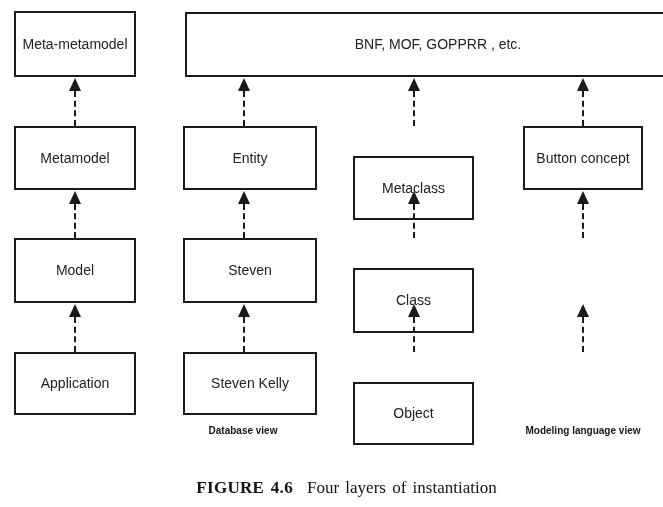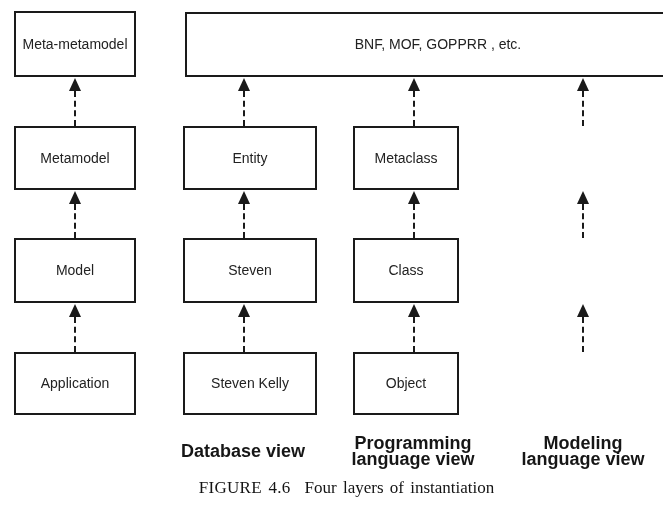--- a/index.html
+++ b/index.html
@@ -26,21 +26,21 @@
     justify-content: center;
     text-align: center;
     font-size: 14px;
     line-height: 17px;
     color: var(--text);
     padding: 4px 5px;
   }
   
   .c1 { left: 14px;  width: 122px; }
   .c2 { left: 183px; width: 134px; }
-  .c3 { left: 353px; width: 106px; }
+  .c3 { left: 353px; width: 121px; margin-top: 30px; }
   .c4 { left: 523px; width: 120px; }
   
   .r1 { top: 11px;  height: 66px; }
   .r2 { top: 126px; height: 64px; }
   .r3 { top: 238px; height: 65px; }
   .r4 { top: 352px; height: 63px; }
   .wide { left: 185px; top: 12px; width: 506px; height: 65px; }
 
   .arrow {
     position: absolute;
@@ -64,49 +64,49 @@
   .ax1 { left: 68px; }
   .ax2 { left: 237px; }
   .ax3 { left: 407px; }
   .ax4 { left: 576px; }
   .ga { top: 78px;  height: 48px; }
   .gb { top: 191px; height: 47px; }
   .gc { top: 304px; height: 48px; }
 
   .view-label {
     position: absolute;
-    top: 431px;
+    top: 411px;
     height: 40px;
     width: 150px;
     display: flex;
     align-items: center;
     justify-content: center;
     text-align: center;
     font-weight: bold;
-    font-size: 18px;
+    font-size: 10px;
     line-height: 16px;
     color: #161616;
   }
   .vl1 { left: 168px; }
   .vl2 { left: 338px; }
   .vl3 { left: 508px; }
 
   .caption {
     position: absolute;
     top: 478px;
     left: 30px;
     right: 0;
     text-align: center;
     font-family: "Liberation Serif", serif;
     font-size: 17px;
     color: #141414;
     word-spacing: 2px;
   }
   .caption .fig-num {
-    font-weight: normal;
+    font-weight: bold;
     margin-right: 14px;
     letter-spacing: 0.3px;
   }
 </style>
 </head>
 <body>
 
 <div class="figure-canvas">
 
   <div class="dbox c1 r1">Meta-metamodel</div>
@@ -117,20 +117,21 @@
   <div class="dbox wide">BNF, MOF, GOPPRR , etc.</div>
 
   <div class="dbox c2 r2">Entity</div>
   <div class="dbox c2 r3">Steven</div>
   <div class="dbox c2 r4">Steven Kelly</div>
 
   <div class="dbox c3 r2">Metaclass</div>
   <div class="dbox c3 r3">Class</div>
   <div class="dbox c3 r4">Object</div>
 
+  <div class="dbox c4 r2">Button concept</div>
 
   <div class="arrow ax1 ga">
     <div class="arrow-head"></div>
     <div class="arrow-stem"></div>
   </div>
   <div class="arrow ax1 gb">
     <div class="arrow-head"></div>
     <div class="arrow-stem"></div>
   </div>
   <div class="arrow ax1 gc">
@@ -171,20 +172,19 @@
   <div class="arrow ax4 gb">
     <div class="arrow-head"></div>
     <div class="arrow-stem"></div>
   </div>
   <div class="arrow ax4 gc">
     <div class="arrow-head"></div>
     <div class="arrow-stem"></div>
   </div>
 
   <div class="view-label vl1">Database view</div>
-  <div class="view-label vl2">Programming language view</div>
   <div class="view-label vl3">Modeling language view</div>
 
   <div class="caption">
     <span class="fig-num">FIGURE 4.6</span><span>Four layers of instantiation</span>
   </div>
 
 </div>
 
 </body></html>

